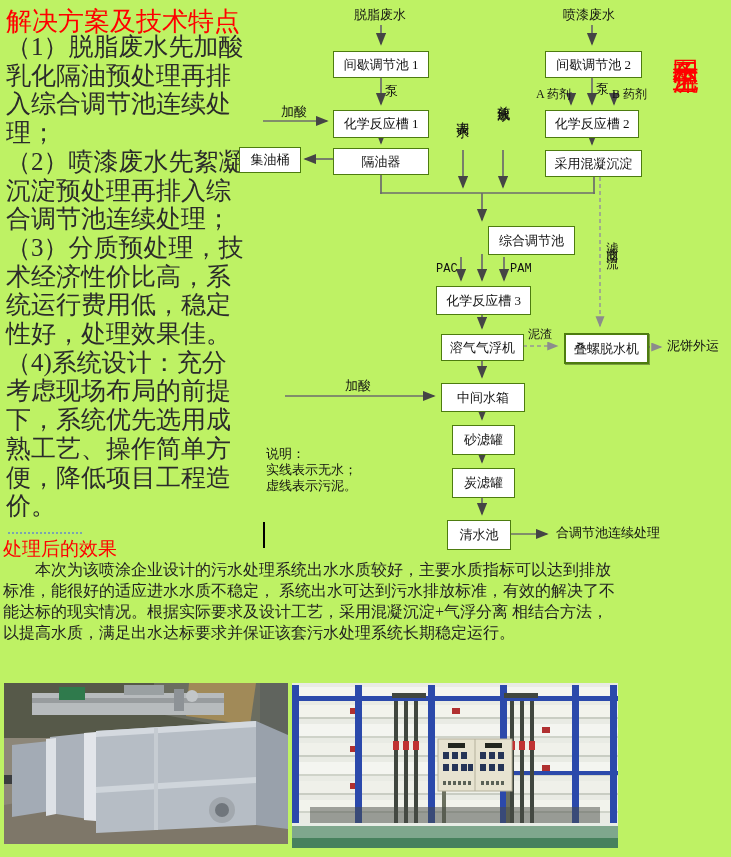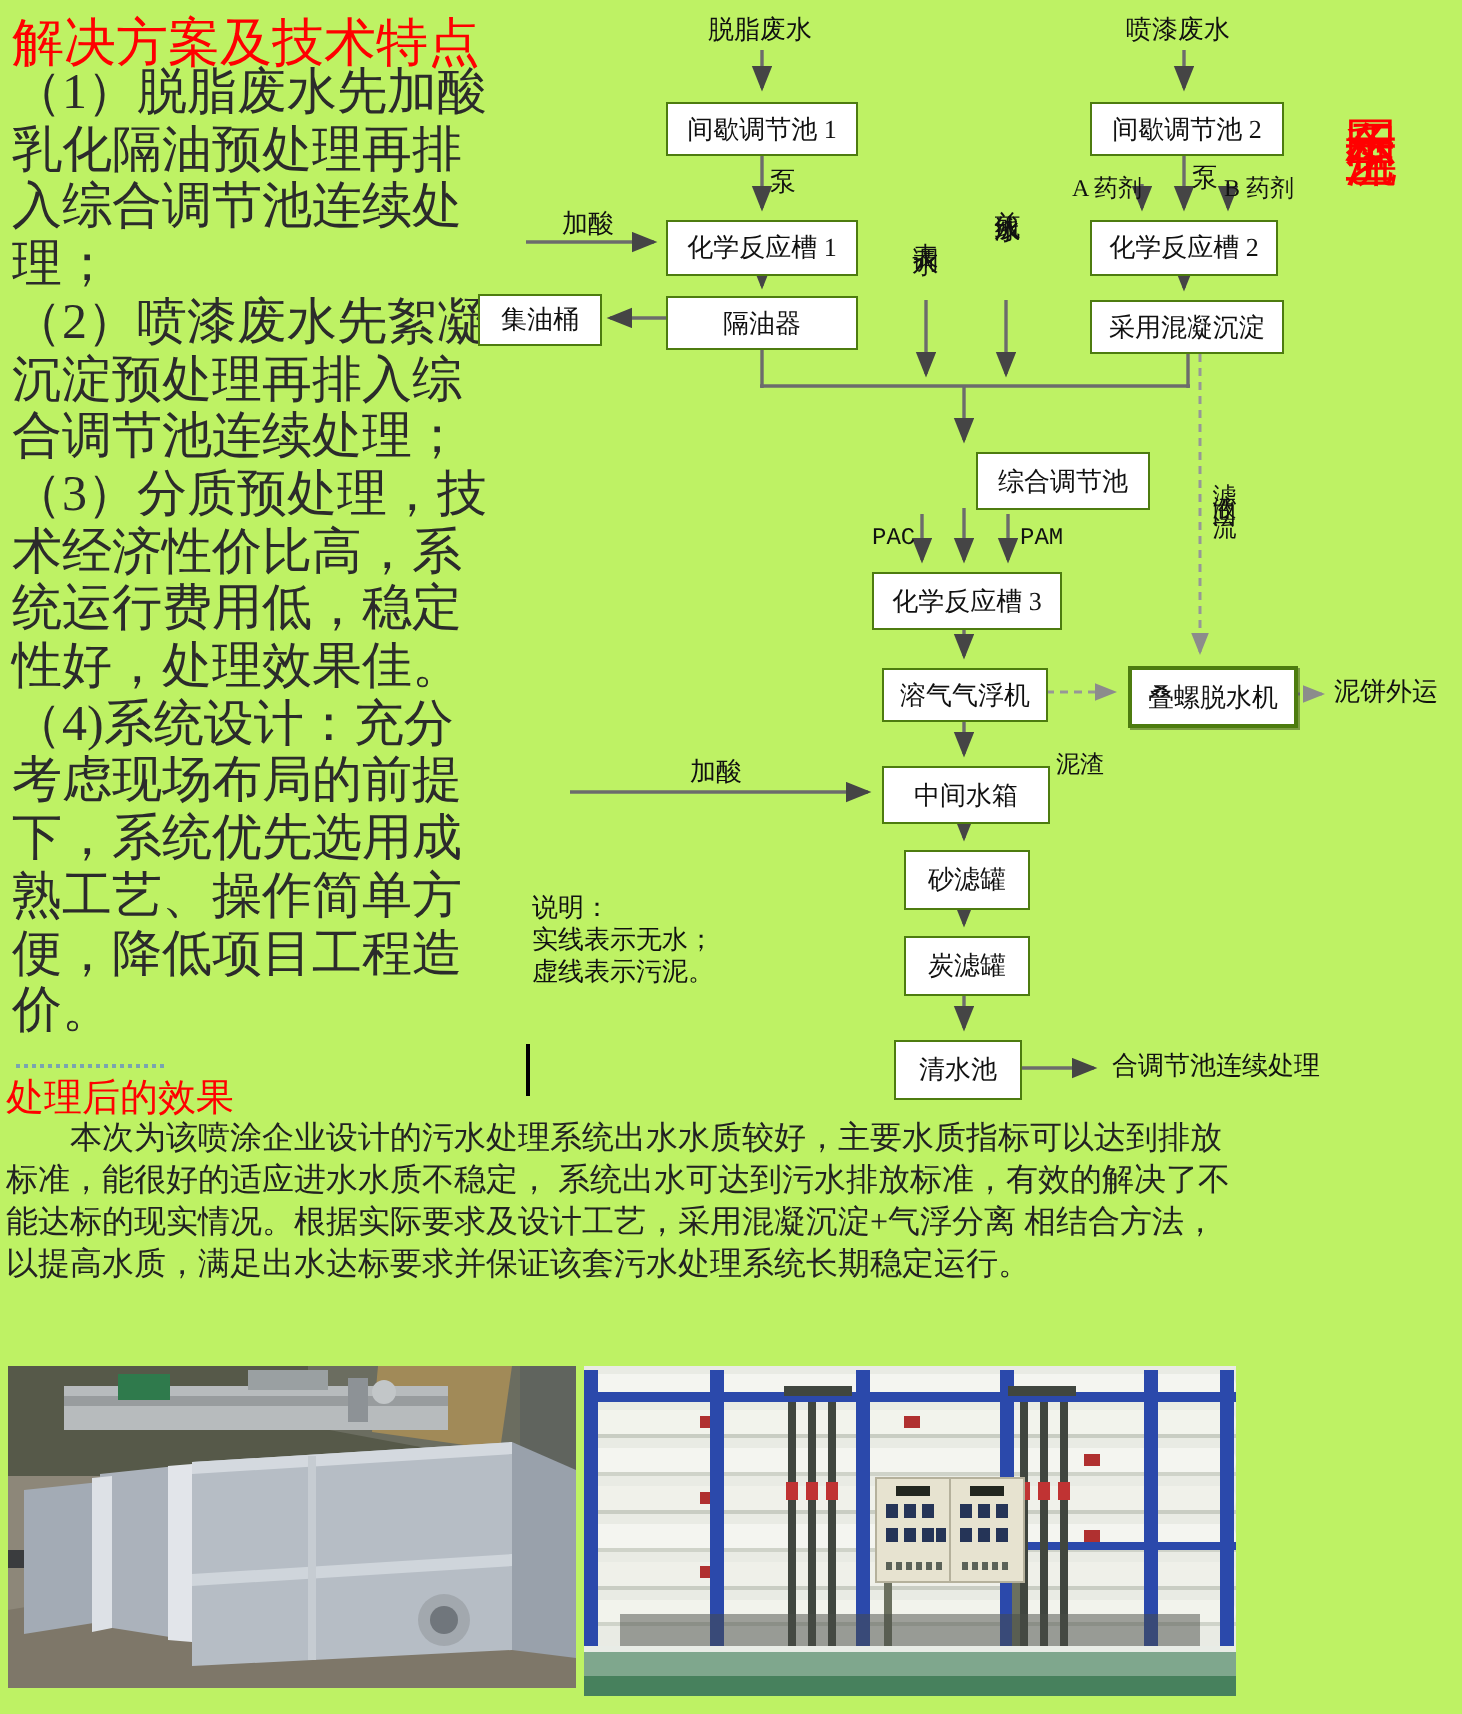--- a/index.html
+++ b/index.html
@@ -124,21 +124,21 @@
   <div class="fc-label" style="left:385px;top:84px;">泵</div>
   <div class="fc-label" style="left:596px;top:82px;">泵</div>
   <div class="fc-label" style="left:281px;top:105px;">加酸</div>
   <div class="fc-label" style="left:345px;top:379px;">加酸</div>
   <div class="fc-label small" style="left:536px;top:88px;">A 药剂</div>
   <div class="fc-label small" style="left:580px;top:88px;margin-left:32px;">B 药剂</div>
   <div class="fc-label vtext" style="left:455px;top:111px;letter-spacing:2px;">表调水</div>
   <div class="fc-label vtext" style="left:496px;top:95px;letter-spacing:1px;">前泳线水</div>
   <div class="fc-label small" style="left:436px;top:263px;font-family:'Liberation Mono',monospace;">PAC</div>
   <div class="fc-label small" style="left:510px;top:263px;font-family:'Liberation Mono',monospace;">PAM</div>
-  <div class="fc-label small" style="left:528px;top:328px;margin-top:48px;">泥渣</div>
+  <div class="fc-label small" style="left:528px;top:328px;">泥渣</div>
   <div class="fc-label vtext small" style="left:605px;top:232px;letter-spacing:5px;">滤液回流</div>
   <div class="fc-label" style="left:667px;top:339px;">泥饼外运</div>
   <div class="fc-label" style="left:556px;top:526px;">合调节池连续处理</div>
 
   <div id="side-title">工艺流程示图</div>
   <div id="fc-note">说明：
 实线表示无水；
 虚线表示污泥。</div>
   <div id="cursor-bar"></div>
   <div id="squiggle"></div>

